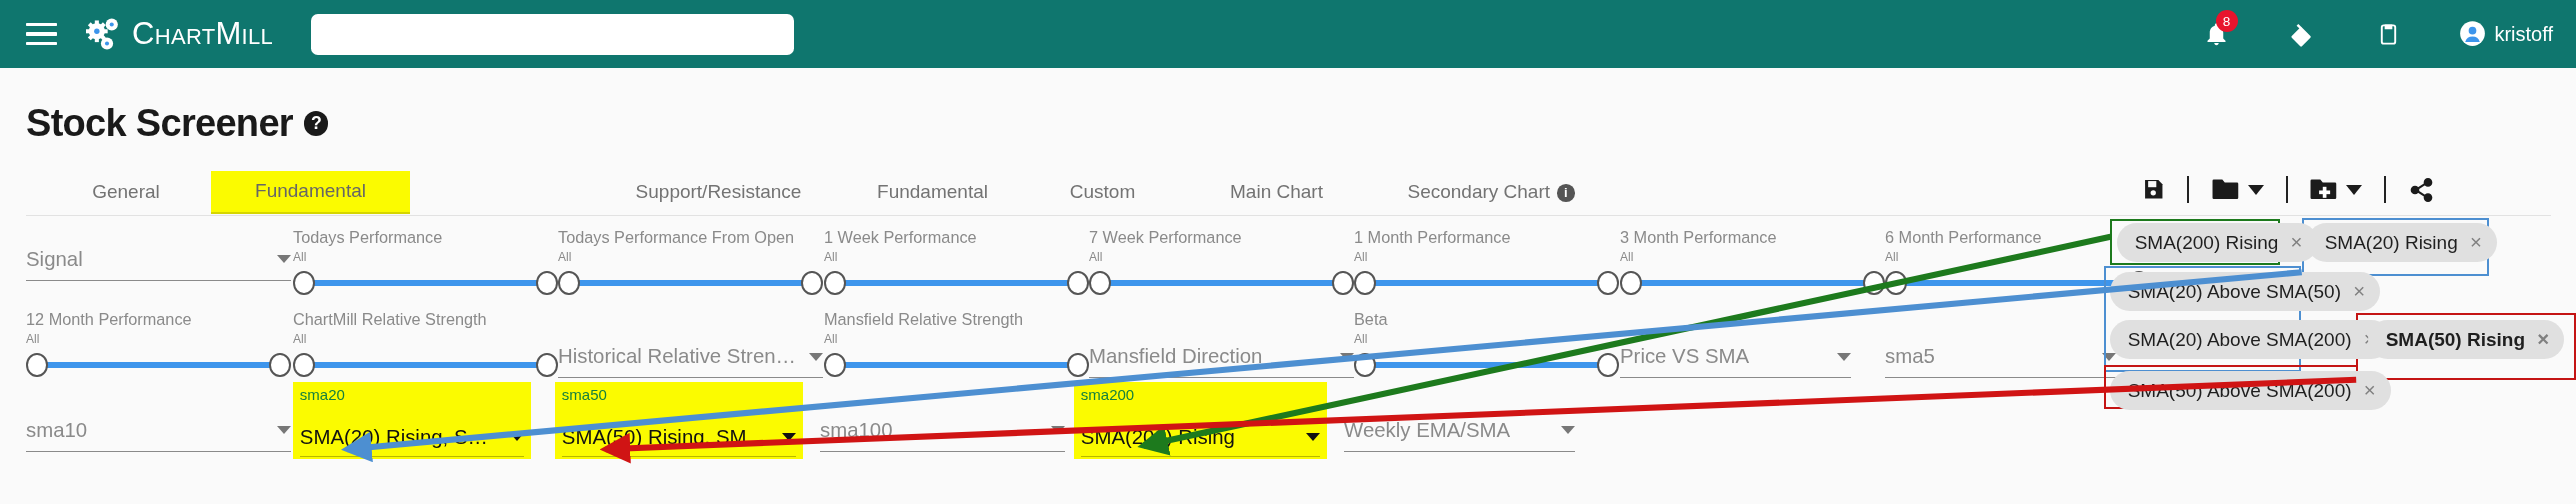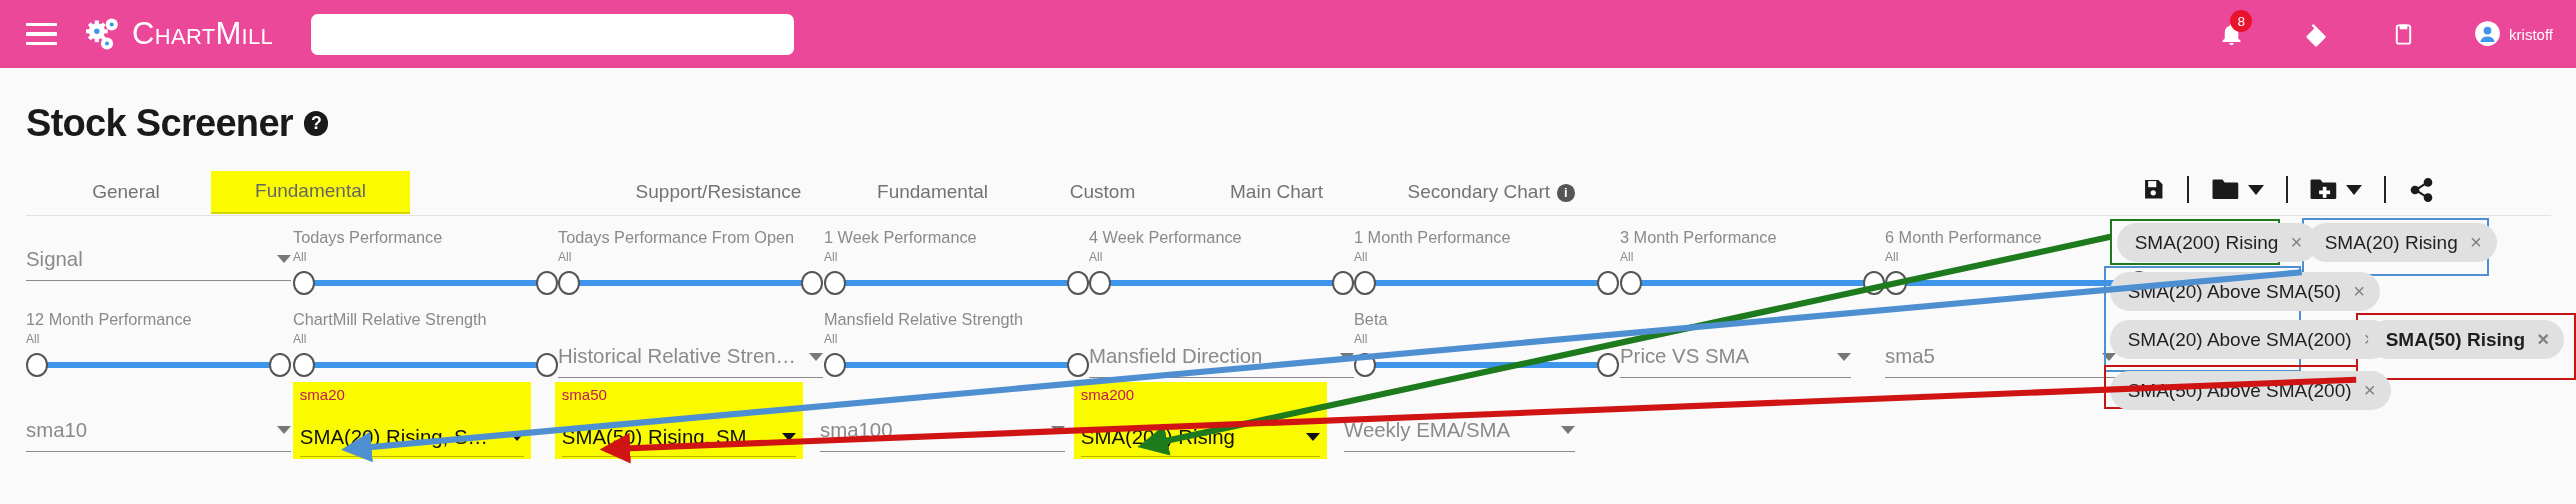--- a/index.html
+++ b/index.html
@@ -12,21 +12,21 @@
   #page {
     position: relative;
     width: 2576px; height: 505px;
     background: #fafafa;
   }
 
   
   .navbar {
     position: absolute; top: 0; left: 0;
     width: 2576px; height: 68px;
-    background: #ec4899;
+    background: #0f766e;
     display: flex; align-items: center;
   }
   .hamburger {
     margin-left: 26px; width: 31px; height: 27px;
     display: flex; flex-direction: column; justify-content: center; gap: 6.1px;
     cursor: pointer;
   }
   .hamburger span { display: block; height: 3.4px; background: #fff; border-radius: 0.7px; }
 
   .brand { display: flex; align-items: center; margin-left: 29px; cursor: pointer; }
@@ -54,21 +54,21 @@
   }
   .nav-icon { position: relative; cursor: pointer; display: flex; align-items: center; }
   .badge {
     position: absolute; top: -8.8px; left: 12.3px;
     background: #e8142d; color: #fff;
     min-width: 22px; height: 22px; border-radius: 11px;
     font-size: 13.6px; display: flex; align-items: center; justify-content: center;
     padding: 0 4.1px; font-family: "Liberation Sans", sans-serif;
   }
   .user-chip { display: flex; align-items: center; gap: 8.2px; cursor: pointer; }
-  .user-name { color: #fff; font-size: 15px; font-family: "Liberation Sans", sans-serif; }
+  .user-name { color: #fff; font-size: 20px; font-family: "Liberation Sans", sans-serif; }
 
   
   .page-title {
     position: absolute; left: 26px; top: 102px;
     font-size: 38px; font-weight: bold; color: #1a1a1a;
     display: flex; align-items: center; gap: 11px;
     font-family: "Liberation Sans", sans-serif;
     letter-spacing: -0.7px;
   }
   .help-icon {
@@ -162,21 +162,21 @@
   .dd-arrow {
     width: 0; height: 0; flex: none; margin-left: 6.8px;
     border-left: 7.5px solid transparent; border-right: 7.5px solid transparent;
     border-top: 8.8px solid #777;
   }
   
   .dd-hl {
     position: absolute; background: #fbfb00; padding: 4.1px 6.8px 2.7px 6.8px;
   }
   .dd-hl .cap {
-    font-size: 15px; color: #be185d; margin-bottom: 16px;
+    font-size: 15px; color: #15803d; margin-bottom: 16px;
     font-family: "Liberation Sans", sans-serif;
   }
   .dd-hl .dd { border-bottom: 1.4px solid #b8b800; height: 38px; }
   .dd-hl .dd-text { color: #111; }
   .dd-hl .dd-arrow { border-top-color: #111; }
 
   
   .chip {
     position: absolute;
     background: #e0e0e0; border-radius: 20.4px;
@@ -360,21 +360,21 @@
         <div class="flabel">1 Week Performance</div>
         <div class="fvalue">All</div>
         <div class="slider">
           <div class="slider-track"></div>
           <div class="knob left"></div>
           <div class="knob right"></div>
         </div>
       </div>
 
       <div class="fitem" style="left:1089px; top:3.4px; width:265px;">
-        <div class="flabel">4 Week Performance</div>
+        <div class="flabel">7 Week Performance</div>
         <div class="fvalue">All</div>
         <div class="slider">
           <div class="slider-track"></div>
           <div class="knob left"></div>
           <div class="knob right"></div>
         </div>
       </div>
 
       <div class="fitem" style="left:1354px; top:3.4px; width:265px;">
         <div class="flabel">1 Month Performance</div>

